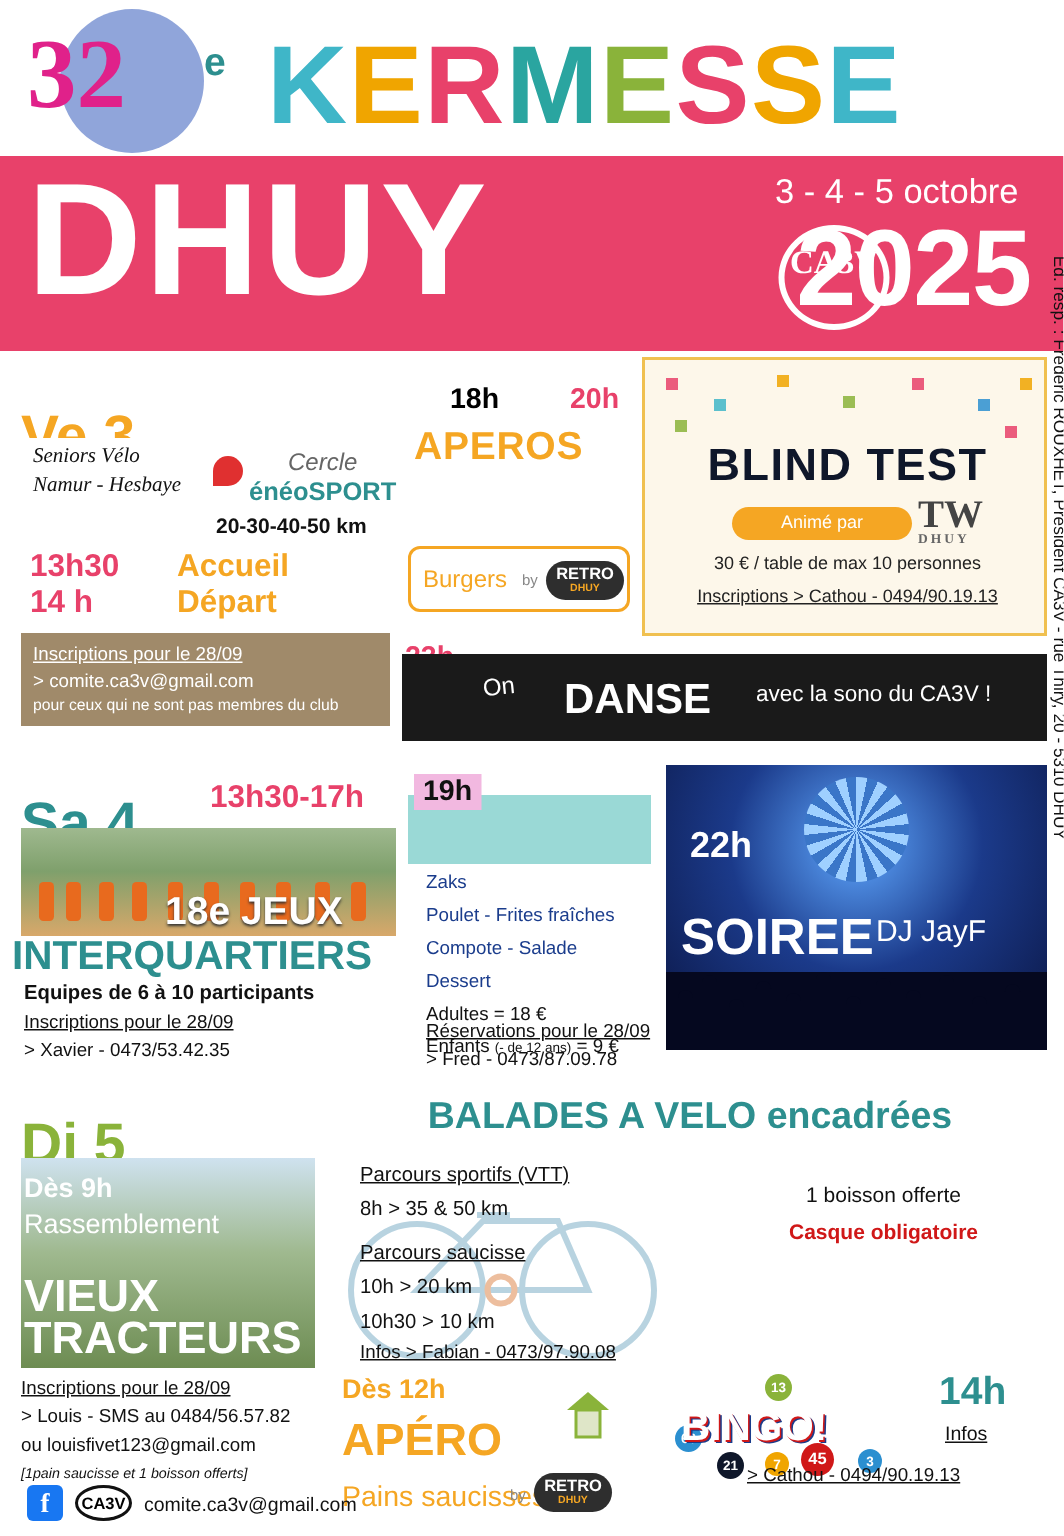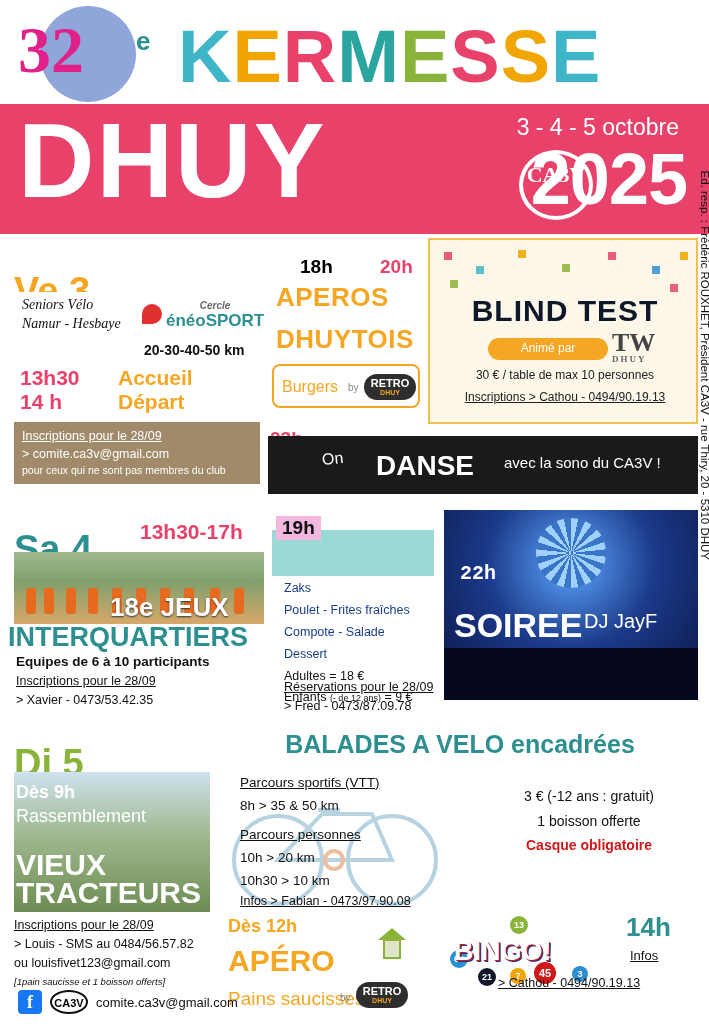--- a/index.html
+++ b/index.html
@@ -73,21 +73,21 @@
   .blk { position:absolute; }
 
   
   .ve3 { left:14px; top:246px; color:#f5a623; }
   .veloBox {
     position:absolute; left:14px; top:292px; width:246px; height:128px;
     background:#ffffff; border:none;
   }
   .seniors { position:absolute; left:8px; top:4px; font-size:14px; font-style:italic; font-family:"Liberation Serif", serif; color:#111; line-height:1.35;}
   .eneo { position:absolute; left:152px; top:8px; font-size:13px; color:#2d8f8f; font-weight:bold; text-align:center;}
-  .eneo .cercle { color:#666; font-weight:bold; font-style:italic; display:block; font-size:10px;}
+  .eneo .cercle { color:#666; font-weight:normal; font-style:italic; display:block; font-size:16px;}
   .eneo .sport { font-size:17px; }
   .poppy { position:absolute; left:128px; top:12px; width:20px; height:20px; background:#e03030; border-radius:50% 50% 50% 0; }
   .km { position:absolute; left:130px; top:50px; font-size:14px; font-weight:bold; color:#111; }
   .heures { position:absolute; left:6px; top:74px; font-size:21px; font-weight:bold; color:#e8416a; line-height:1.12;}
   .accueil { position:absolute; left:104px; top:74px; font-size:21px; font-weight:bold; color:#f5a623; line-height:1.12;}
   .inscr-brown {
     position:absolute; left:14px; top:422px; width:246px; height:62px;
     background:#a08a6a; color:#ffffff; padding:5px 8px; font-size:12.5px; line-height:1.45;
   }
   .inscr-brown .small { font-size:10.5px; }
@@ -171,21 +171,21 @@
   .resa { position:absolute; left:284px; top:678px; font-size:12.5px; color:#111; line-height:1.5;}
 
   
   .soiree-box {
     position:absolute; left:444px; top:510px; width:254px; height:190px;
     background:radial-gradient(circle at 50% 28%, #5fa8ff 0%, #1b3a8a 45%, #0a1440 100%);
     overflow:hidden;
   }
   .disco { position:absolute; left:92px; top:8px; width:70px; height:70px; border-radius:50%;
     background:repeating-conic-gradient(#9fd0ff 0deg 12deg, #3a76c8 12deg 24deg);}
-  .h22 { position:absolute; left:16px; top:52px; font-size:20px; font-weight:bold; color:#ffffff;font-family:Liberation Mono, monospace;}
+  .h22 { position:absolute; left:16px; top:40px; font-size:24px; font-weight:bold; color:#ffffff;}
   .soiree-t { position:absolute; left:10px; top:96px; font-size:34px; font-weight:bold; color:#ffffff;}
   .djjayf { position:absolute; left:140px; top:100px; font-size:20px; color:#ffffff;}
   .entree { position:absolute; left:16px; top:160px; font-size:12px; font-style:italic; font-weight:bold; color:#ffffff;}
   .crowd { position:absolute; bottom:0; left:0; width:254px; height:52px; background:#05081f;}
   .crowd i { position:absolute; bottom:0; width:10px; background:#05081f; border-radius:6px 6px 0 0;}
 
   
   .di5 { left:14px; top:718px; color:#8ab33a; }
   .des9 { position:absolute; left:16px; top:782px; font-size:18px; font-weight:bold; color:#ffffff;}
   .rassem { position:absolute; left:16px; top:806px; font-size:18px; color:#ffffff;}
@@ -299,21 +299,20 @@
   <div class="inscr-brown">
     <div class="u">Inscriptions pour le 28/09</div>
     <div>&gt; comite.ca3v@gmail.com</div>
     <div class="small">pour ceux qui ne sont pas membres du club</div>
   </div>
 
   <div class="apero-box">
     <div class="h18">18h</div>
     <div class="h20">20h</div>
     <div class="aperos">APEROS</div>
-    <div class="dhuytois">DHUYTOIS</div>
     <div class="burgers-wrap">
       <div class="burgers">Burgers</div>
       <div class="by">by</div>
       <div class="retro-pill">
         <span>RETRO</span>
         <span class="sub">DHUY</span>
       </div>
     </div>
   </div>
 
@@ -429,27 +428,26 @@
       <circle cx="170" cy="100" r="44" fill="none" stroke="#7fb0c8" stroke-width="4"></circle>
       <path d="M56 100 L100 54 L150 54 L170 100 L112 100 Z" fill="none" stroke="#7fb0c8" stroke-width="4"></path>
       <path d="M96 50 L118 50" stroke="#7fb0c8" stroke-width="4"></path>
       <circle cx="112" cy="100" r="9" fill="none" stroke="#e08a50" stroke-width="4"></circle>
     </svg>
     <div class="parcours1">
       <div class="u">Parcours sportifs (VTT)</div>
       <div>8h &gt; 35 &amp; 50 km</div>
     </div>
     <div class="parcours2">
-      <div class="u">Parcours personnes</div>
+      <div class="u">Parcours saucisse</div>
       <div>10h &gt; 20 km</div>
       <div>10h30 &gt; 10 km</div>
     </div>
     <div class="infosfab u">Infos &gt; Fabian - 0473/97.90.08</div>
     <div class="ins-place">
-      <div>3 € (-12 ans : gratuit)</div>
       <div>1 boisson offerte</div>
       <div class="casque">Casque obligatoire</div>
     </div>
   </div>
 
   <div class="des12">Dès 12h</div>
   <div class="apero2">APÉRO</div>
   <div class="pains">Pains saucisses</div>
   <div class="by2">by</div>
   <div class="retro-pill2">

